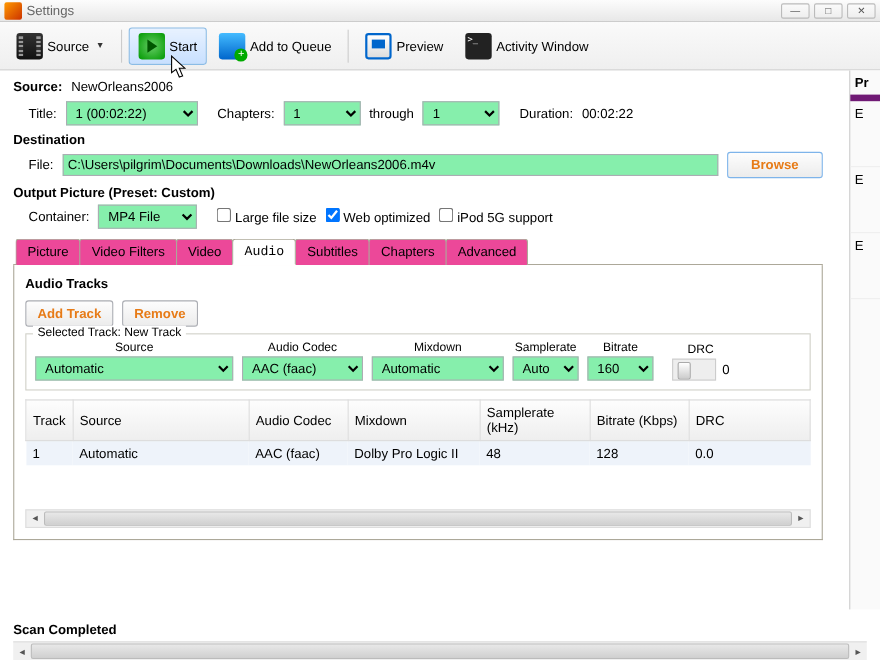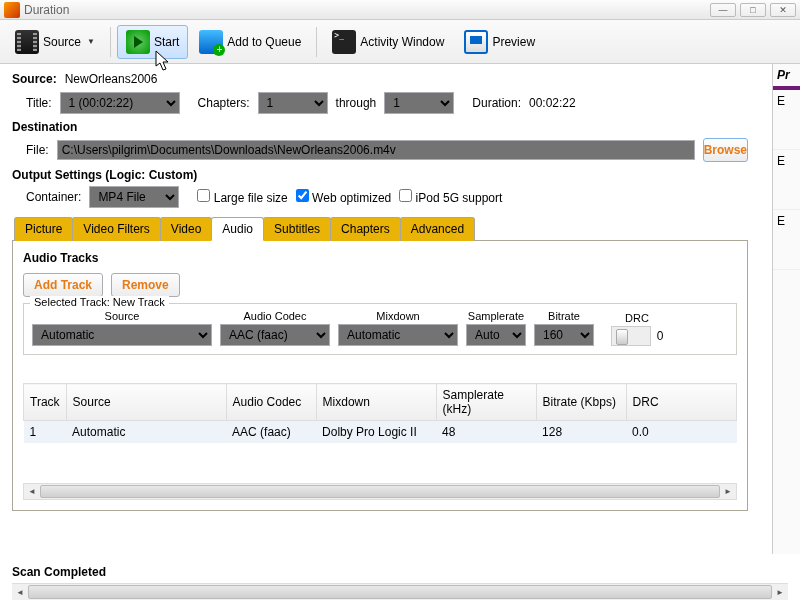--- a/index.html
+++ b/index.html
@@ -30,70 +30,70 @@
 .ico-activity { background: #222; position:relative;}
 .ico-activity::after{content:">_";position:absolute;top:1px;left:2px;color:#fff;font-size:8px;font-family:monospace;}
 .sep { width:1px; height:30px; background:#ccc; margin:0 4px;}
 .dropdown-arrow { font-size: 8px; margin-left: 2px; color:#333;}
 
 
 .content { padding: 8px 12px; }
 .row { display: flex; align-items: center; gap: 8px; margin-bottom: 6px; }
 .lbl { font-weight: bold; }
 .section-hdr { font-weight: bold; margin: 6px 0 4px 0; }
-select, input[type=text] { border: 1px solid #abadb3; padding: 2px 4px; background: #737373; }
+select, input[type=text] { border: 1px solid #abadb3; padding: 2px 4px; background: #86efac; }
 select { height: 22px; }
 input[type=text] { height: 20px; }
-.btn { border: 1px solid #abadb3; padding: 4px 0; background: linear-gradient(#fdfdfd,#ececec); border-radius: 3px; cursor:pointer; }
+.btn { border: 1px solid #abadb3; padding: 4px 21px; background: linear-gradient(#fdfdfd,#ececec); border-radius: 3px; cursor:pointer; }
 .btn-orange { color: #e77b17; font-weight: bold; border-color:#7eb4ea; }
 .btn-orange2 { color: #e77b17; font-weight: bold; background: linear-gradient(#fdfdfd,#ececec); border:1px solid #abadb3; padding:4px 10px; border-radius:3px; cursor:pointer;}
 
 
 .tabs { display: flex; border-bottom: 1px solid #aca899; margin-top: 8px; padding-left:2px;}
-.tab { padding: 4px 10px; border: 1px solid #aca899; border-bottom: none; background: #eab308; margin-right: -1px; cursor:pointer; border-radius: 3px 3px 0 0; position:relative; top:1px;}
-.tab.active { background: #fff; border-bottom: 1px solid #fff; z-index:1;}
+.tab { padding: 4px 10px; border: 1px solid #aca899; border-bottom: none; background: #ec4899; margin-right: -1px; cursor:pointer; border-radius: 3px 3px 0 0; position:relative; top:1px;}
+.tab.active { background: #fff; border-bottom: 1px solid #fff; z-index:1;font-family:Liberation Mono, monospace;}
 .tabpanel { border: 1px solid #aca899; border-top:none; padding: 10px; background:#fff; }
 
 
 .groupbox { border: 1px solid #d0d0c8; padding: 6px 8px 8px 8px; margin-top: 4px; position:relative;}
 .groupbox-title { position:absolute; top:-8px; left:6px; background:#fff; padding:0 4px; font-size:11px;}
 .collabel { font-size:11px; text-align:center; margin-bottom:2px;}
 .audio-controls { display:flex; gap:8px; align-items:flex-end;}
 .audio-col { display:flex; flex-direction:column; }
 .slider { width:40px; height:20px; background:#eee; border:1px solid #ccc; position:relative;}
 .slider::after{content:"";position:absolute;top:2px;left:4px;width:10px;height:14px;background:linear-gradient(#fff,#ccc);border:1px solid #aaa;border-radius:2px;}
 
 
-.table { width:100%; border-collapse:collapse; margin-top:28px;}
+.table { width:100%; border-collapse:collapse; margin-top:8px;}
 .table th { text-align:left; padding:4px 6px; background:linear-gradient(#fdfdfd,#eee); border:1px solid #ddd; font-weight:normal;}
 .table td { padding:4px 6px; background:#eef3fa;}
 .hscroll { height:17px; background:#f0f0f0; border:1px solid #ddd; position:relative; margin-top:40px;}
 .hscroll-thumb { position:absolute; left:16px; right:16px; top:1px; bottom:1px; background:linear-gradient(#e8e8e8,#d0d0d0); border:1px solid #bbb; border-radius:2px;}
 .hscroll-arrow { position:absolute; top:0; width:16px; height:100%; display:flex;align-items:center;justify-content:center; font-size:8px; color:#555;}
 
 
 .sidebar { position:absolute; right:0; top:64px; width:28px; height:490px; border-left:1px solid #ccc; background:#fafafa;}
-.sidebar-hdr { font-weight:bold; padding:4px; border-bottom:4px solid #701a75;font-style:italic;}
+.sidebar-hdr { font-weight:bold; padding:4px; border-bottom:6px solid #701a75;}
 .sidebar-item { padding:4px; border-bottom:1px solid #eee; height:60px;}
 
 
 .status { position:absolute; bottom:0; left:0; right:0; }
 .status-text { font-weight:bold; padding:4px 12px;}
 .status-scroll { height:17px; background:#f0f0f0; border-top:1px solid #ddd; position:relative; margin:0 12px;}
 
 
 .cursor { position:absolute; left:155px; top:50px; pointer-events:none; z-index:100;}
 .cursor svg { width:18px; height:22px;}
 </style>
 </head>
 <body>
 
 <div class="titlebar">
   <span class="appicon"></span>
-  <span class="title">Duration</span>
+  <span class="title">Settings</span>
   <div class="winbtns">
     <div class="winbtn">—</div>
     <div class="winbtn">□</div>
     <div class="winbtn">✕</div>
   </div>
 </div>
 
 <div class="toolbar">
   <div class="tbtn">
     <span class="ico ico-source"></span>
@@ -104,26 +104,26 @@
   <div class="tbtn active">
     <span class="ico ico-play"></span>
     <span>Start</span>
   </div>
   <div class="tbtn">
     <span class="ico ico-addq"></span>
     <span>Add to Queue</span>
   </div>
   <div class="sep"></div>
   <div class="tbtn">
+    <span class="ico ico-preview"></span>
+    <span>Preview</span>
+  </div>
+  <div class="tbtn">
     <span class="ico ico-activity"></span>
     <span>Activity Window</span>
-  </div>
-  <div class="tbtn">
-    <span class="ico ico-preview"></span>
-    <span>Preview</span>
   </div>
 </div>
 
 <div class="cursor">
 <svg viewBox="0 0 18 22">
       <path d="M1 1 L1 16 L5 13 L8 20 L11 19 L8 12 L13 12 Z" fill="#fff" stroke="#000" stroke-width="1"></path>
     </svg>
 </div>
 
 <div class="content" style="width:760px;">
@@ -142,21 +142,21 @@
     <span>00:02:22</span>
   </div>
 
   <div class="section-hdr">Destination</div>
   <div class="row" style="padding-left:14px;">
     <span>File:</span>
     <input type="text" style="flex: 1 1 0%;" value="C:\Users\pilgrim\Documents\Downloads\NewOrleans2006.m4v">
     <button class="btn btn-orange">Browse</button>
   </div>
 
-  <div class="section-hdr">Output Settings (Logic: Custom)</div>
+  <div class="section-hdr">Output Picture (Preset: Custom)</div>
   <div class="row" style="padding-left:14px;">
     <span>Container:</span>
     <select style="width:90px;"><option>MP4 File</option></select>
     <label style="margin-left:10px;"><input type="checkbox" style=""> <span>Large file size</span></label>
     <label style="margin-left:0;"><input type="checkbox" checked="" style=""> <span>Web optimized</span></label>
     <label style=""><input type="checkbox" style=""> <span>iPod 5G support</span></label>
   </div>
 
   <div class="tabs">
     <div class="tab">Picture</div>

